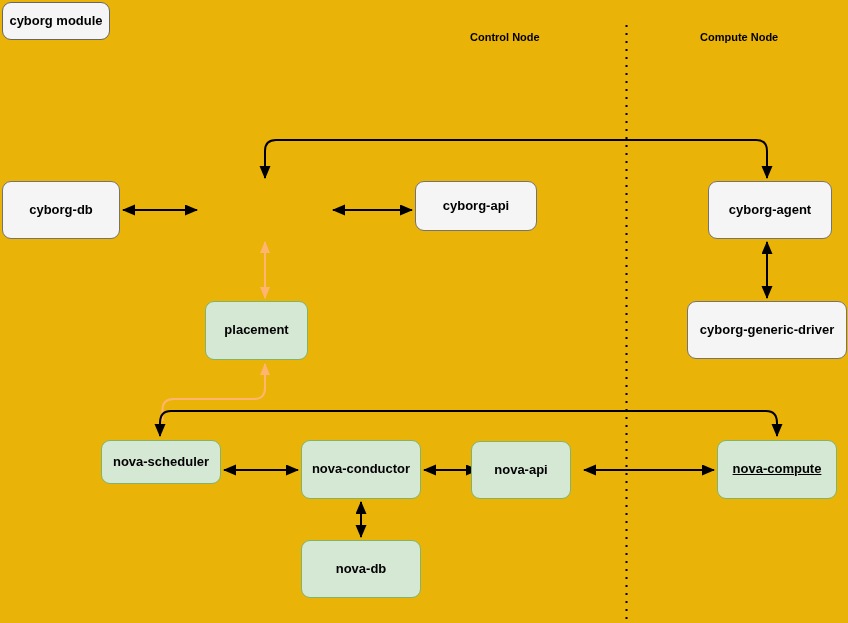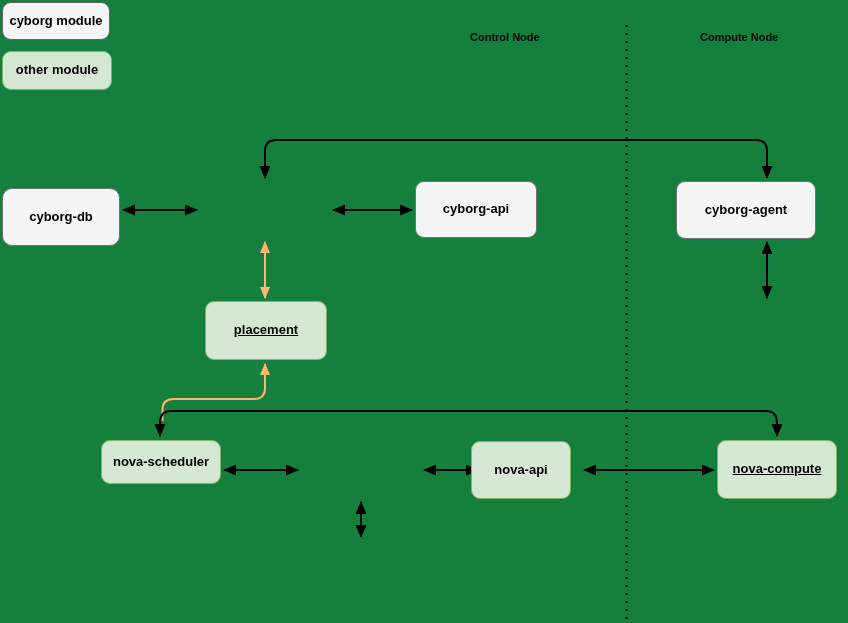--- a/index.html
+++ b/index.html
@@ -1,17 +1,17 @@
 <!DOCTYPE html>
 <html><head>
 <meta charset="utf-8">
 <style>
   html,body{margin:0;padding:0;background:#ffffff;}
   .canvas{
-    position:relative;width:848px;height:623px;background:#15803d;
+    position:relative;width:848px;height:623px;background:#eab308;
     font-family:"Liberation Sans", sans-serif;overflow:hidden;
   }
   .edges{position:absolute;left:0;top:0;width:848px;height:623px;}
   .box{
     position:absolute;box-sizing:border-box;border-radius:9px;
     display:flex;align-items:center;justify-content:center;text-align:center;
     font-weight:bold;font-size:13px;color:#000;line-height:1.1;
   }
   .gray{background:#f5f5f5;border:1.5px solid #737373;}
   .green{background:#d5e8d4;border:1.5px solid #82b366;}
@@ -60,28 +60,30 @@
     <path d="M224,470 H298" stroke="#000" stroke-width="2" fill="none" marker-start="url(#abs)" marker-end="url(#ab)"></path>
 
     <path d="M424,470 H478" stroke="#000" stroke-width="2" fill="none" marker-start="url(#abs)" marker-end="url(#ab)"></path>
 
     <path d="M584,470 H714" stroke="#000" stroke-width="2" fill="none" marker-start="url(#abs)" marker-end="url(#ab)"></path>
 
     <path d="M361,502 V537" stroke="#000" stroke-width="2" fill="none" marker-start="url(#abs)" marker-end="url(#ab)"></path>
   </svg>
 
   <div class="box gray" style="left:2px;top:2px;width:108px;height:38px;border-color:#666;">cyborg module</div>
-  <div class="box green" style="left:2px;top:51px;width:110px;height:39px;">other module</div>
 
   <div class="section-label" style="left:470px;top:31px;width:156px;">Control Node</div>
   <div class="section-label" style="left:700px;top:31px;width:154px;">Compute Node</div>
 
-  <div class="box gray" style="left:2px;top:188px;width:118px;height:58px;border-radius:10px;">cyborg-db</div>
-  <div class="box gray" style="left:415px;top:181px;width:122px;height:57px;">cyborg-api</div>
-  <div class="box gray" style="left:676px;top:181px;width:140px;height:58px;">cyborg-agent</div>
+  <div class="box gray" style="left:2px;top:181px;width:118px;height:58px;">cyborg-db</div>
+  <div class="box gray" style="left:415px;top:181px;width:122px;height:50px;">cyborg-api</div>
+  <div class="box gray" style="left:708px;top:181px;width:124px;height:58px;">cyborg-agent</div>
 
-  <div class="box green" style="left:205px;top:301px;width:122px;height:59px;text-decoration:underline;">placement</div>
+  <div class="box green" style="left:205px;top:301px;width:103px;height:59px;">placement</div>
+  <div class="box gray" style="left:687px;top:301px;width:160px;height:58px;">cyborg-generic-driver</div>
 
   <div class="box green" style="left:101px;top:440px;width:120px;height:44px;">nova-scheduler</div>
+  <div class="box green" style="left:301px;top:440px;width:120px;height:59px;">nova-conductor</div>
   <div class="box green" style="left:471px;top:441px;width:100px;height:58px;">nova-api</div>
   <div class="box green" style="left:717px;top:440px;width:120px;height:59px;text-decoration:underline;">nova-compute</div>
+  <div class="box green" style="left:301px;top:540px;width:120px;height:58px;">nova-db</div>
 
 </div>
 
 </body></html>

